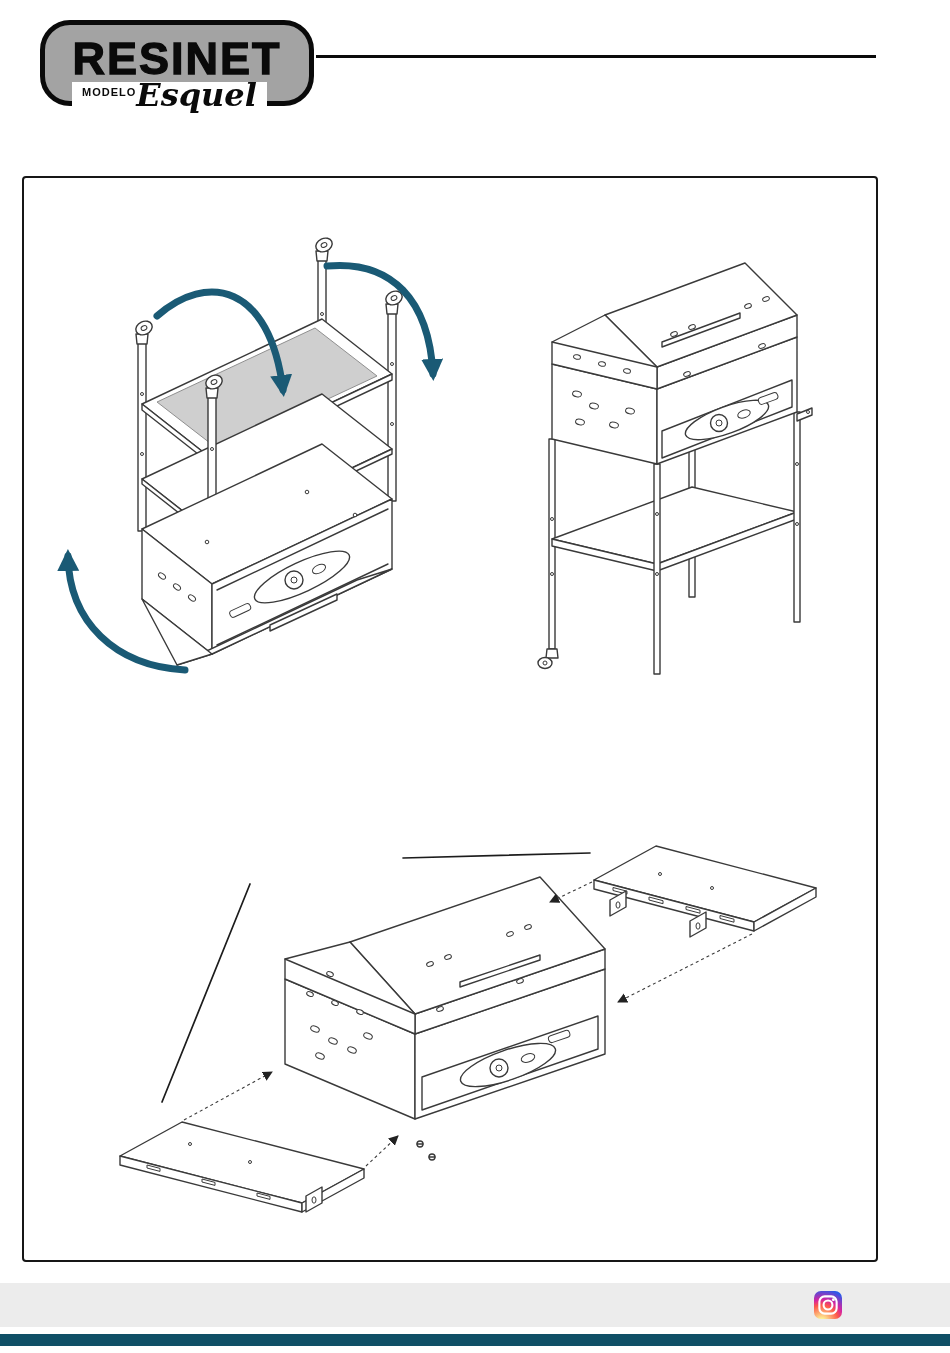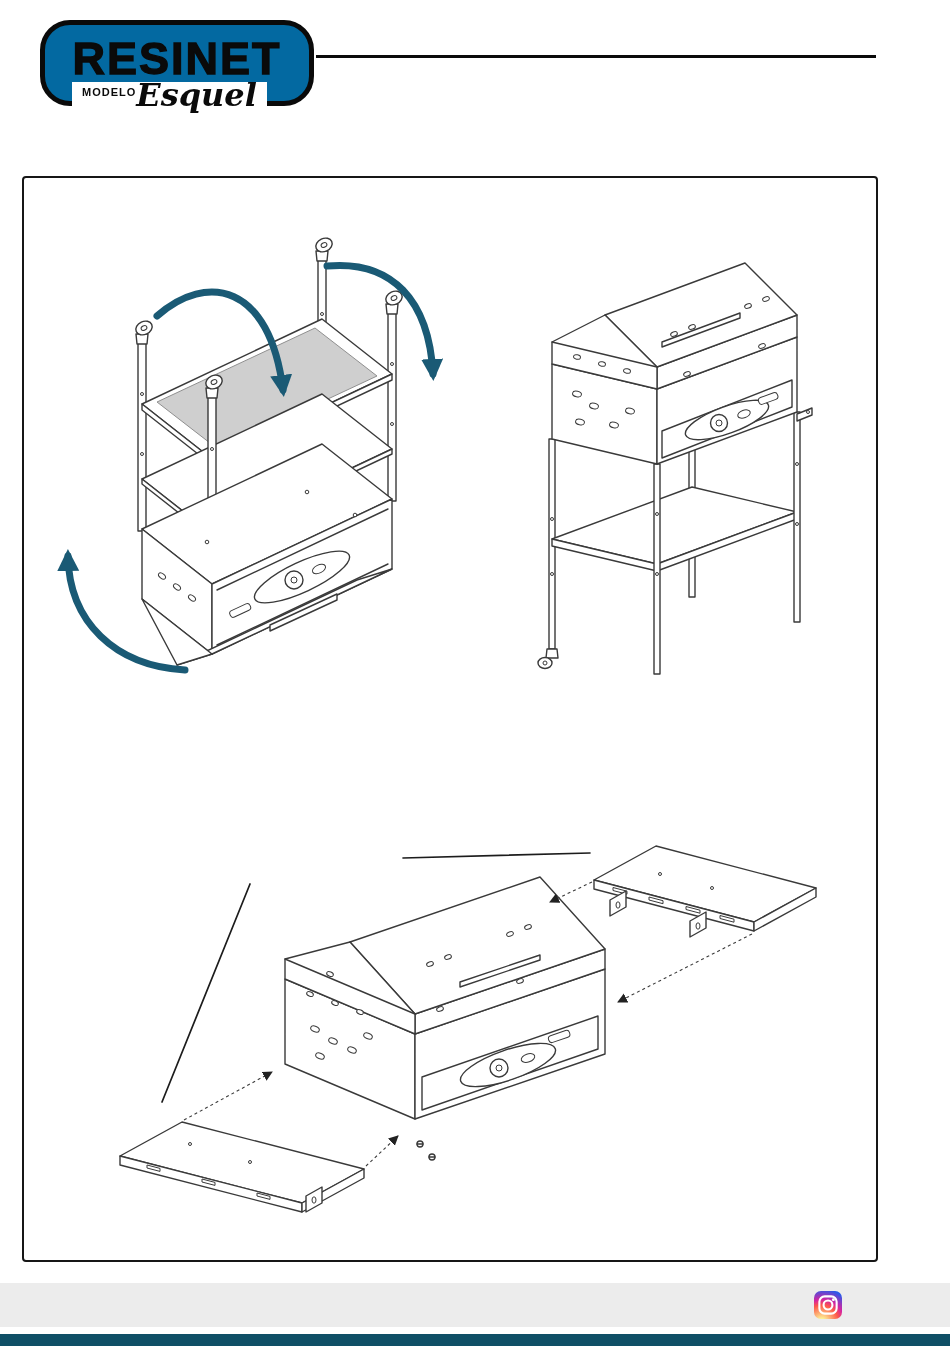--- a/index.html
+++ b/index.html
@@ -6,21 +6,21 @@
     --accent:#1A5A75; --bar:#0F4F66; --footer-bg:#ECECEC; --line:#3A3A3A;
     --ig-1:#FDF497; --ig-2:#FD5949; --ig-3:#D6249F; --ig-4:#285AEB;
   }
   *{margin:0;padding:0;box-sizing:border-box;}
   body{background:#fff;font-family:"Liberation Sans",sans-serif;}
   .page{position:relative;width:950px;height:1353px;background:#fff;overflow:hidden;margin:0 auto;}
 
   
   .logo{position:absolute;left:24px;top:20px;width:290px;height:86px;}
   .logo-box{position:absolute;inset:0;border:5px solid #0a0a0a;border-radius:30px;
-            display:flex;align-items:center;justify-content:center;background:#0369a1;margin-left:16px;}
+            display:flex;align-items:center;justify-content:center;background:#a3a3a3;margin-left:16px;}
   .logo-text{font-size:45px;font-weight:bold;letter-spacing:2px;color:#0a0a0a;
              padding-bottom:8px;-webkit-text-stroke:1.3px #0a0a0a;}
   .logo-sub{position:absolute;left:48px;top:62px;background:#fff;padding:0 10px;
             display:flex;align-items:flex-end;gap:0;white-space:nowrap;}
   .modelo{font-size:11px;font-weight:bold;letter-spacing:1px;color:#0a0a0a;padding-bottom:11px;}
   .script{font-family:"DejaVu Serif",serif;font-style:italic;font-weight:bold;
           font-size:32px;line-height:0.85;color:#0a0a0a;}
   .top-rule{position:absolute;left:316px;top:55px;width:560px;height:0;border-top:3px solid #0a0a0a;}
 
   

